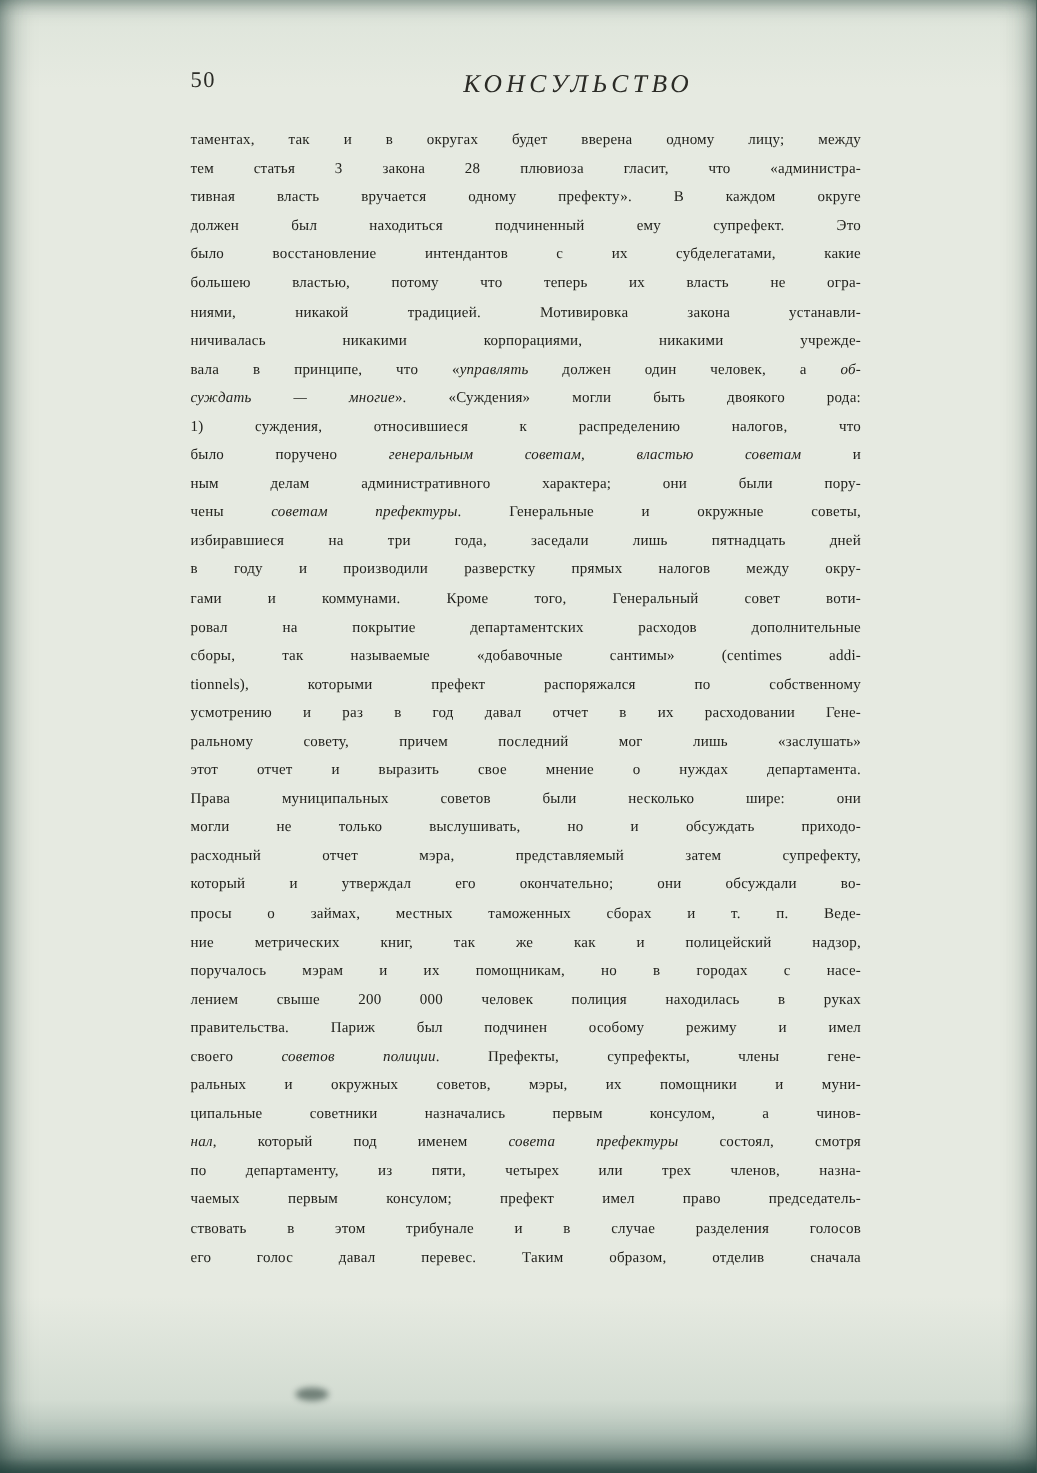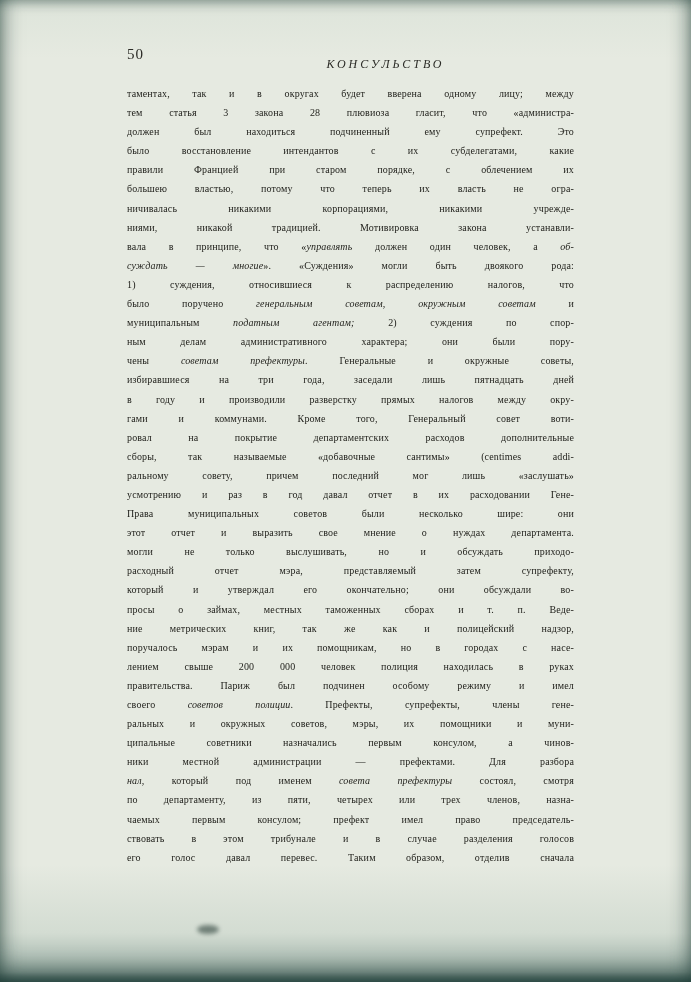--- a/index.html
+++ b/index.html
@@ -39,26 +39,25 @@
     font-size: 15px;
     letter-spacing: 1px;
     color: #2b2b26;
   }
   .running-head {
     position: absolute;
     left: 0;
     right: 0;
     top: 0;
     text-align: center;
-    font-size: 12px;
+    font-size: 17px;
     font-style: italic;
     letter-spacing: 3px;
     color: #2b2b26;
     padding-left: 70px; 
-    margin-top: 11px;
   }
   .body-text {
     position: absolute;
     top: 84px;
     left: 127px;
     width: 447px;
     font-size: 10px;
     line-height: 19.1px;
     letter-spacing: 0.15px;
     color: #23231e;
@@ -89,54 +88,53 @@
 <body>
 
 <div class="page">
   <div class="header">
     <span class="page-number">50</span>
     <span class="running-head">КОНСУЛЬСТВО</span>
   </div>
   <div class="body-text">
       <div class="line">таментах, так и в округах будет вверена одному лицу; между</div>
       <div class="line">тем статья 3 закона 28 плювиоза гласит, что «администра-</div>
+      <div class="line">тивная власть вручается одному префекту». В каждом округе</div>
       <div class="line">должен был находиться подчиненный ему супрефект. Это</div>
       <div class="line">было восстановление интендантов с их субделегатами, какие</div>
-      <div class="line">правили Францией при старом порядке, с облечением их</div>
       <div class="line">большею властью, потому что теперь их власть не огра-</div>
+      <div class="line">ниями, никакой традицией. Мотивировка закона устанавли-</div>
       <div class="line">ничивалась никакими корпорациями, никакими учрежде-</div>
-      <div class="line">ниями, никакой традицией. Мотивировка закона устанавли-</div>
       <div class="line">вала в принципе, что «<i>управлять</i> должен один человек, а <i>об-</i></div>
       <div class="line"><i>суждать — многие</i>». «Суждения» могли быть двоякого рода:</div>
       <div class="line">1) суждения, относившиеся к распределению налогов, что</div>
-      <div class="line">было поручено <i>генеральным советам, окружным советам</i> и</div>
-      <div class="line">муниципальным <i>податным агентам;</i> 2) суждения по спор-</div>
+      <div class="line">было поручено <i>генеральным советам, властью советам</i> и</div>
       <div class="line">ным делам административного характера; они были пору-</div>
       <div class="line">чены <i>советам префектуры</i>. Генеральные и окружные советы,</div>
       <div class="line">избиравшиеся на три года, заседали лишь пятнадцать дней</div>
       <div class="line">в году и производили разверстку прямых налогов между окру-</div>
       <div class="line">гами и коммунами. Кроме того, Генеральный совет воти-</div>
       <div class="line">ровал на покрытие департаментских расходов дополнительные</div>
       <div class="line">сборы, так называемые «добавочные сантимы» (centimes addi-</div>
+      <div class="line">tionnels), которыми префект распоряжался по собственному</div>
+      <div class="line">усмотрению и раз в год давал отчет в их расходовании Гене-</div>
       <div class="line">ральному совету, причем последний мог лишь «заслушать»</div>
-      <div class="line">усмотрению и раз в год давал отчет в их расходовании Гене-</div>
+      <div class="line">этот отчет и выразить свое мнение о нуждах департамента.</div>
       <div class="line">Права муниципальных советов были несколько шире: они</div>
-      <div class="line">этот отчет и выразить свое мнение о нуждах департамента.</div>
       <div class="line">могли не только выслушивать, но и обсуждать приходо-</div>
       <div class="line">расходный отчет мэра, представляемый затем супрефекту,</div>
       <div class="line">который и утверждал его окончательно; они обсуждали во-</div>
       <div class="line">просы о займах, местных таможенных сборах и т. п. Веде-</div>
       <div class="line">ние метрических книг, так же как и полицейский надзор,</div>
       <div class="line">поручалось мэрам и их помощникам, но в городах с насе-</div>
       <div class="line">лением свыше 200 000 человек полиция находилась в руках</div>
       <div class="line">правительства. Париж был подчинен особому режиму и имел</div>
       <div class="line">своего <i>советов полиции</i>. Префекты, супрефекты, члены гене-</div>
       <div class="line">ральных и окружных советов, мэры, их помощники и муни-</div>
       <div class="line">ципальные советники назначались первым консулом, а чинов-</div>
-      <div class="line">ники местной администрации — префектами. Для разбора</div>
       <div class="line"><i>нал</i>, который под именем <i>совета префектуры</i> состоял, смотря</div>
       <div class="line">по департаменту, из пяти, четырех или трех членов, назна-</div>
       <div class="line">чаемых первым консулом; префект имел право председатель-</div>
       <div class="line">ствовать в этом трибунале и в случае разделения голосов</div>
       <div class="line">его голос давал перевес. Таким образом, отделив сначала</div>
     </div>
   <div class="smudge"></div>
 </div>
 
 </body></html>

